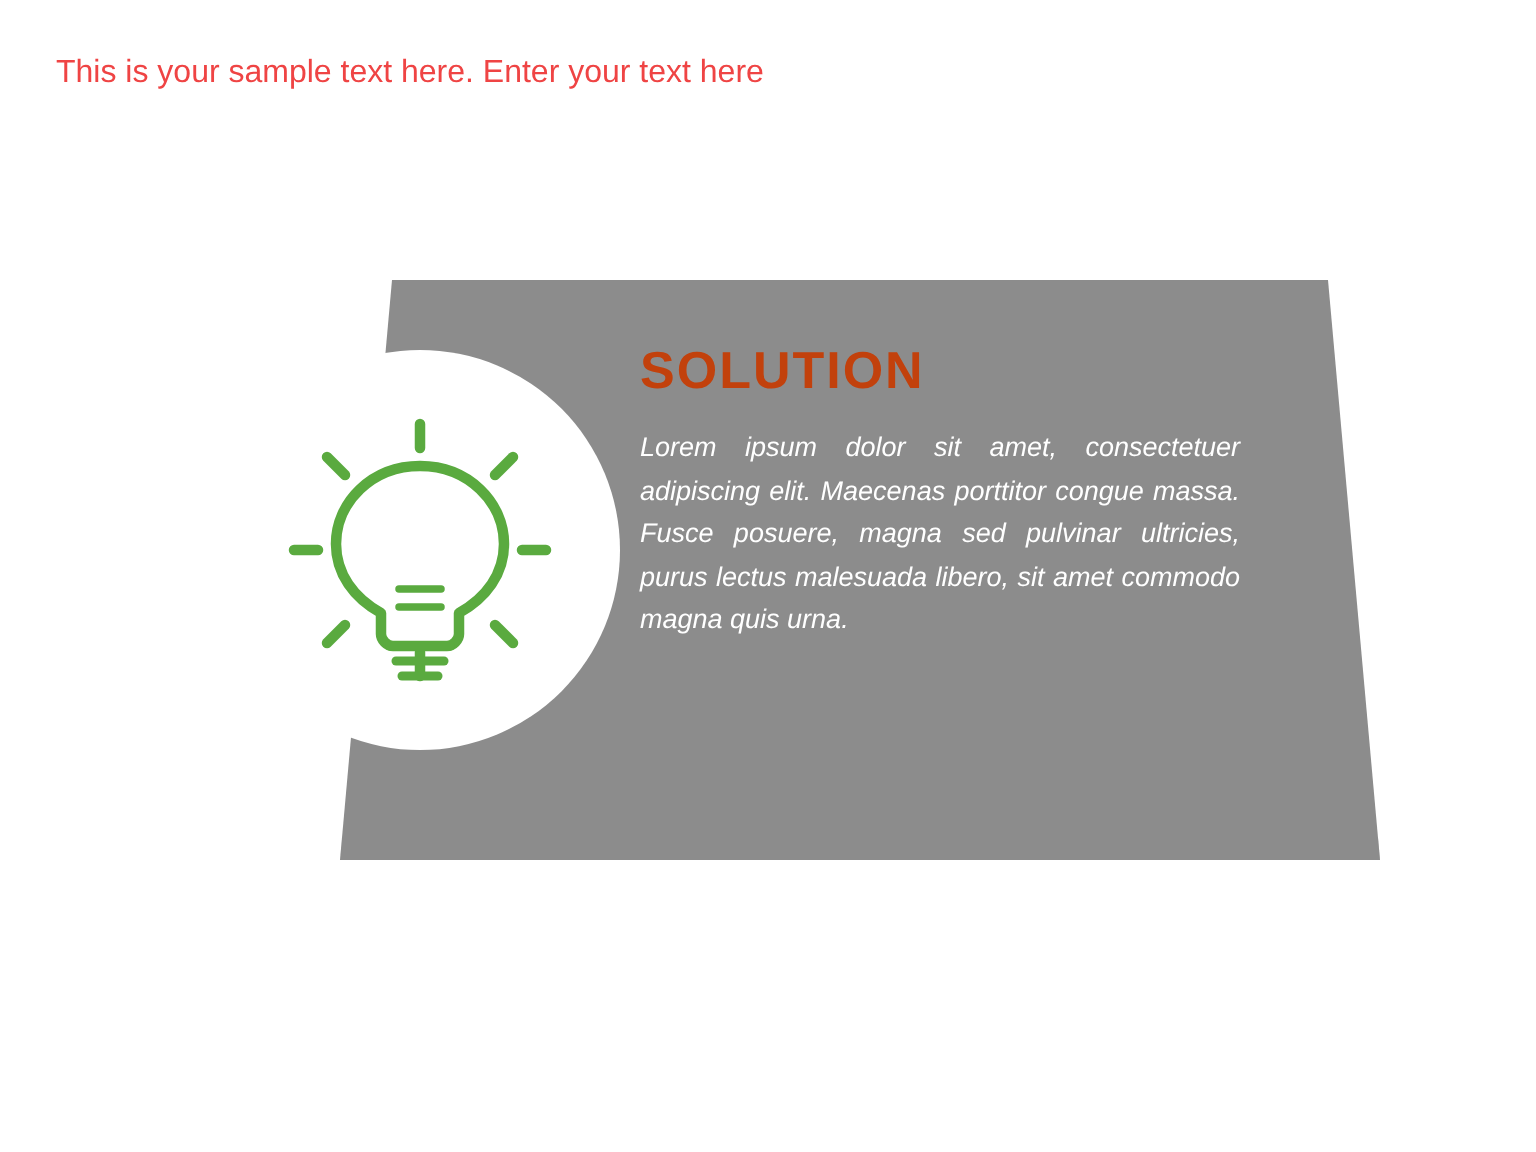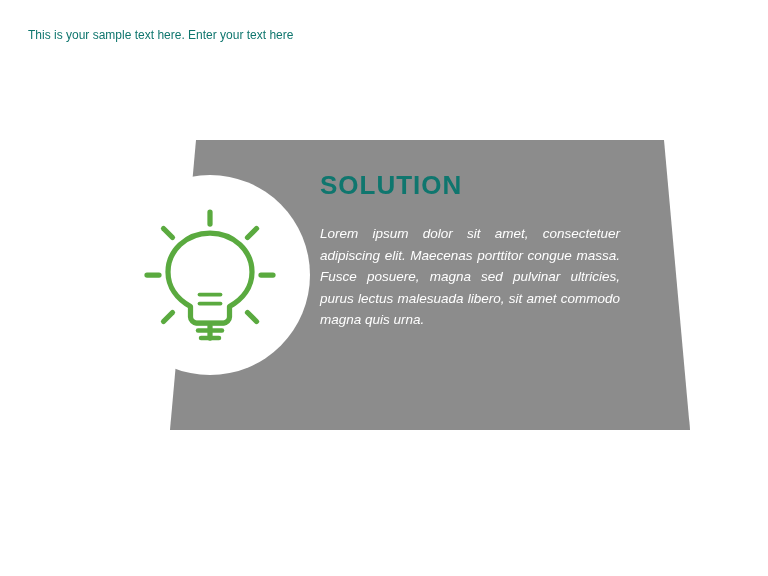--- a/index.html
+++ b/index.html
@@ -10,22 +10,22 @@
       background: #ffffff;
       font-family: Arial, sans-serif;
       overflow: hidden;
       position: relative;
     }
 
     .sample-text {
       position: absolute;
       top: 28px;
       left: 28px;
-      font-size: 12px;
-      color: #0f766e;
+      font-size: 16px;
+      color: #ef4444;
     }
 
     .card-container {
       position: absolute;
       top: 140px;
       left: 110px;
       width: 580px;
       height: 290px;
     }
 
@@ -69,22 +69,22 @@
       top: 20px;
       left: 200px;
       width: 330px;
       z-index: 3;
       padding: 10px 20px 10px 10px;
     }
 
     .solution-title {
       font-size: 26px;
       font-weight: bold;
-      color: #0f766e;
-      margin-bottom: 22px;
+      color: #c2410c;
+      margin-bottom: 12px;
       letter-spacing: 1px;
     }
 
     .body-text {
       font-size: 13.5px;
       color: #ffffff;
       line-height: 1.6;
       text-align: justify;
       font-style: italic;
     }

